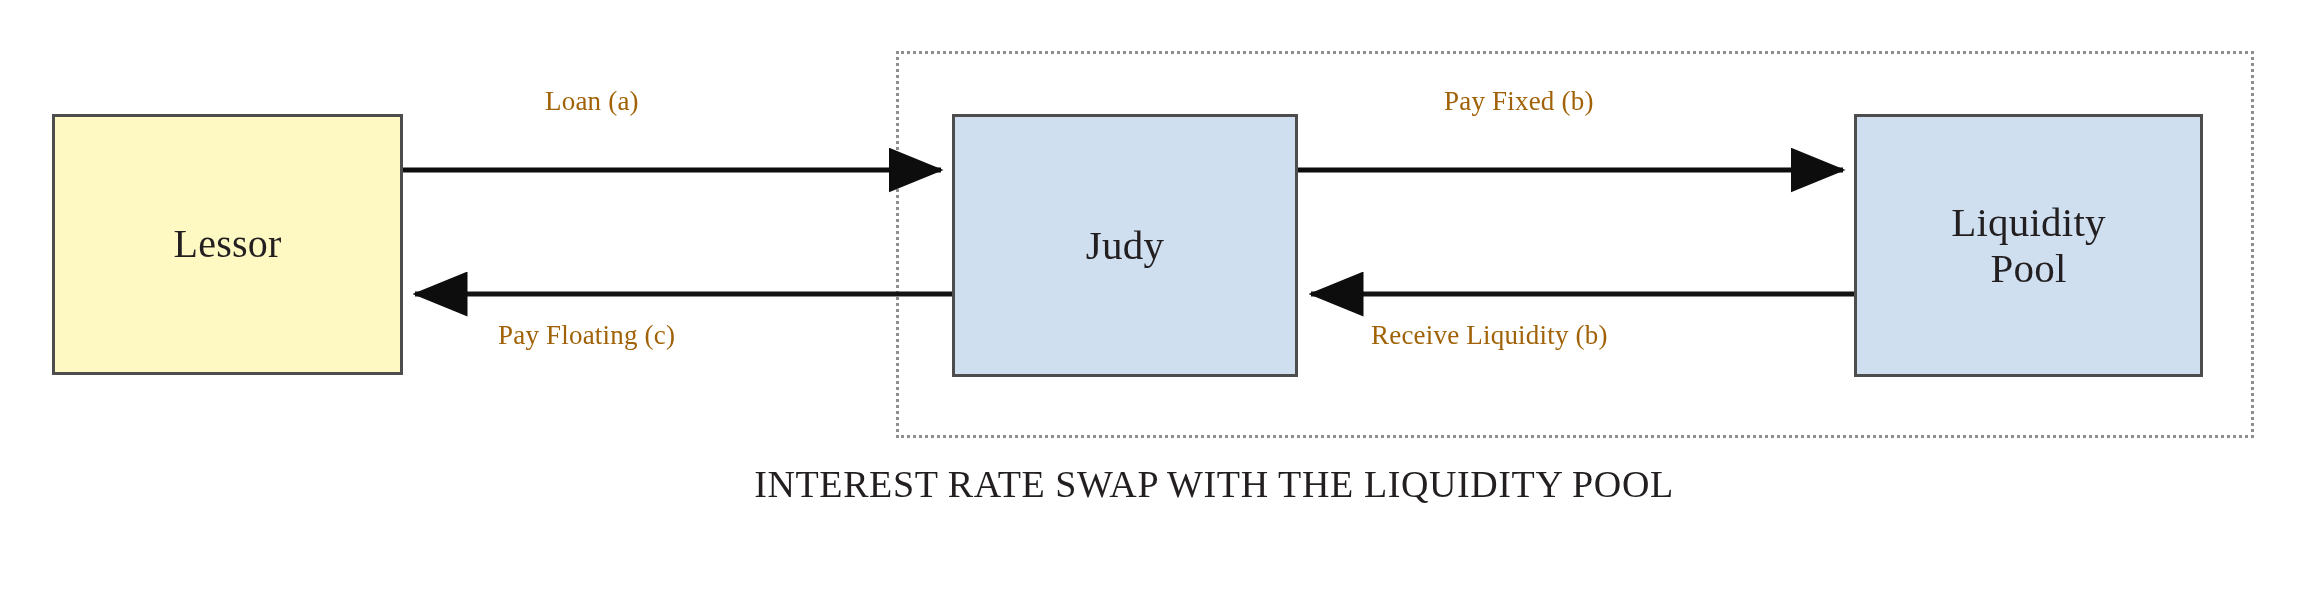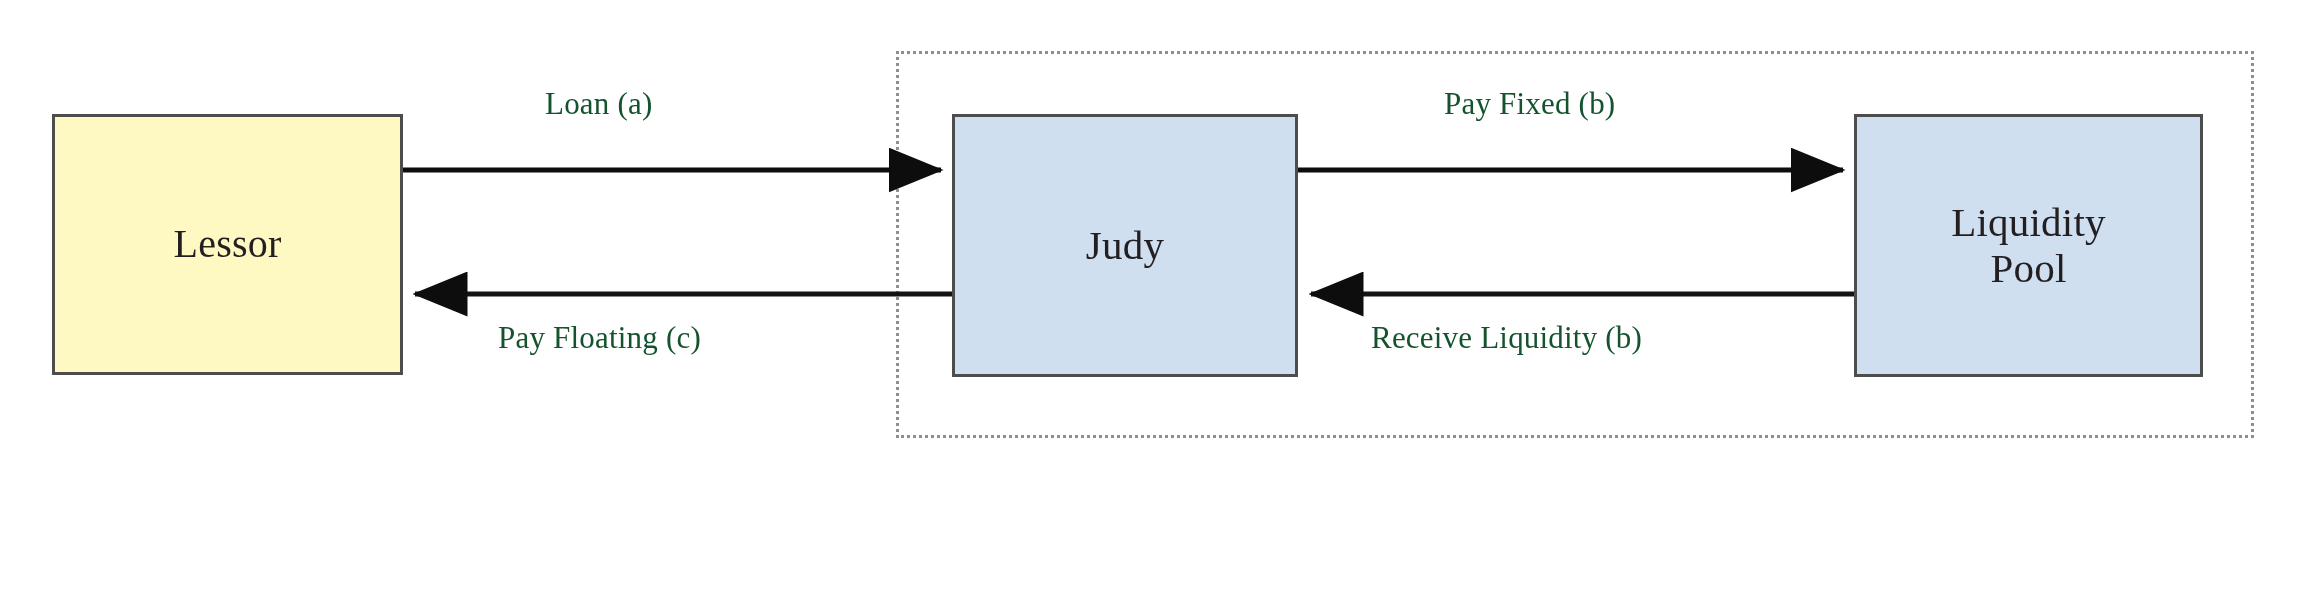--- a/index.html
+++ b/index.html
@@ -86,22 +86,22 @@
     left: 0;
     top: 0;
     width: 2304px;
     height: 598px;
     pointer-events: none;
   }
 
   
   .edge-label {
     position: absolute;
-    font-size: 31px;
-    color: #14532d;
+    font-size: 27px;
+    color: #a16207;
     white-space: nowrap;
     letter-spacing: 0.2px;
   }
 
   .lbl-loan          { left: 545px;  top: 86px;  }
   .lbl-pay-floating  { left: 498px;  top: 320px; }
   .lbl-pay-fixed     { left: 1444px; top: 86px;  }
   .lbl-recv-floating { left: 1371px; top: 320px; }
 
   
@@ -161,14 +161,17 @@
   </div>
 
   <div class="edge-label lbl-loan">Loan (a)</div>
 
   <div class="edge-label lbl-pay-floating">Pay Floating (c)</div>
 
   <div class="edge-label lbl-pay-fixed">Pay Fixed (b)</div>
 
   <div class="edge-label lbl-recv-floating">Receive Liquidity (b)</div>
 
+  <div class="caption">
+    <span class="caption-inner">INTEREST RATE SWAP WITH THE LIQUIDITY POOL</span>
+  </div>
 
 </div>
 
 </body></html>

